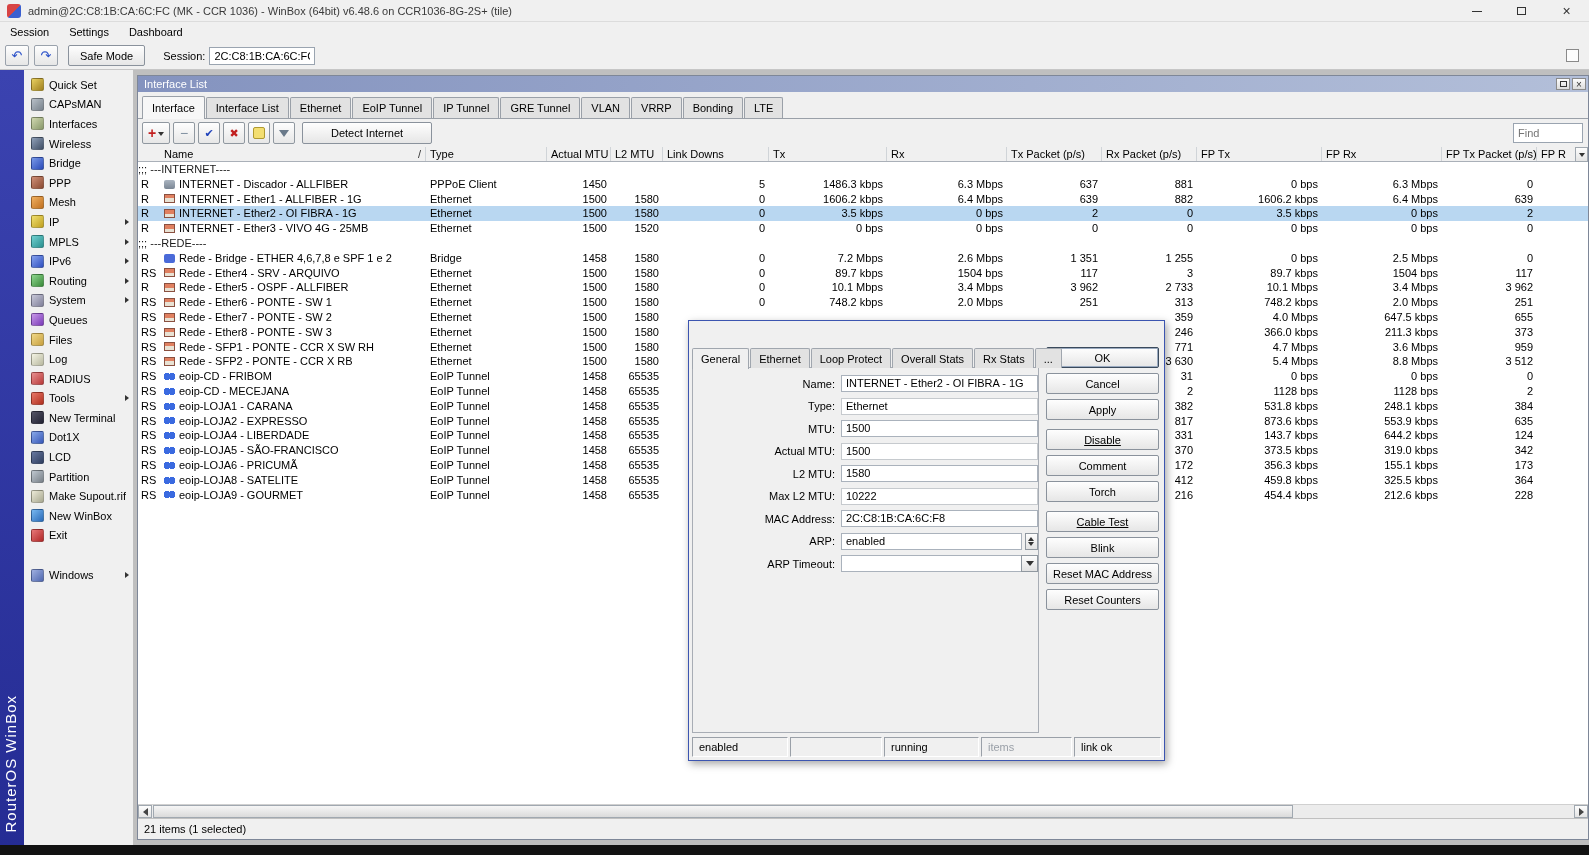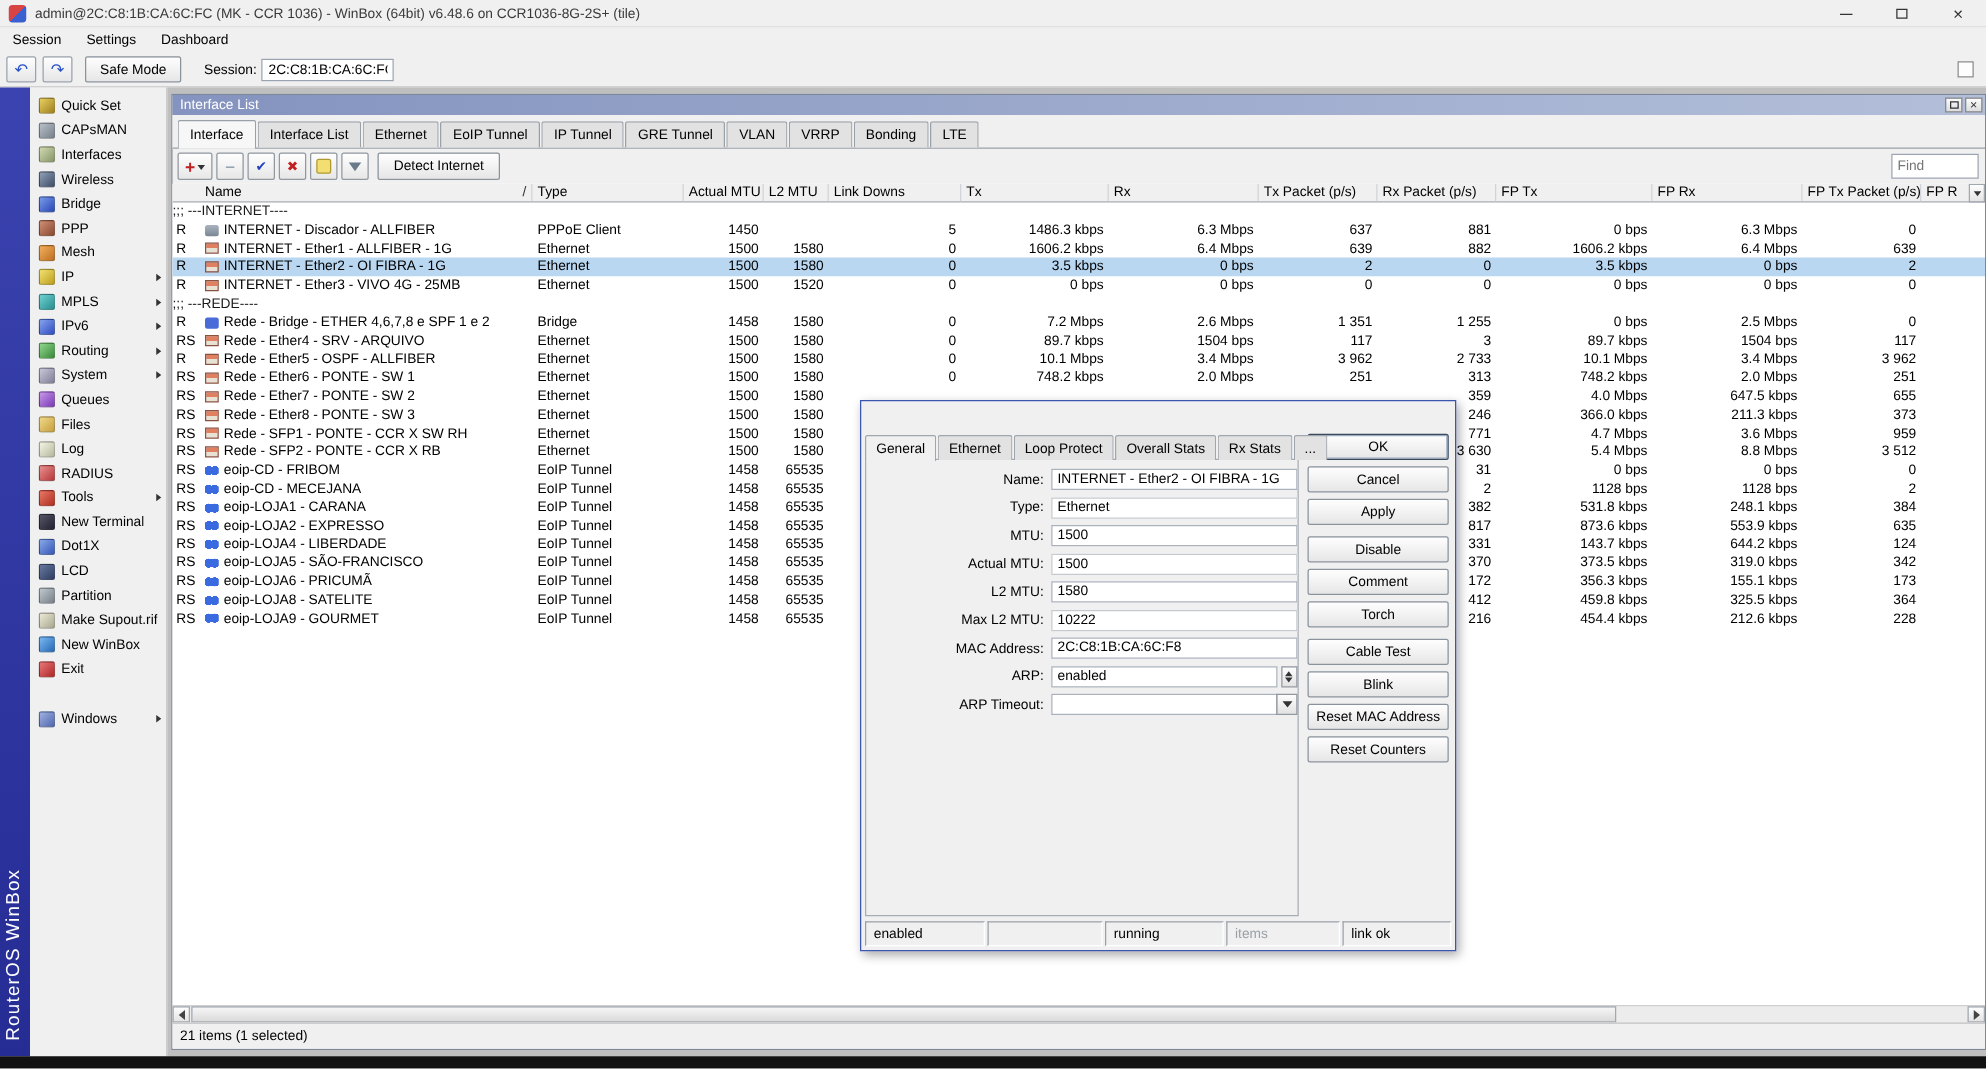--- a/index.html
+++ b/index.html
@@ -78,21 +78,21 @@
 .iconrow{display:flex;gap:3px;align-items:center;}
 .tbtn{height:22px;min-width:22px;background:linear-gradient(#fefefe,#e7e7e7);border:1px solid #9098a0;border-radius:2px;font-size:11px;display:flex;align-items:center;justify-content:center;padding:0 2px;}
 .tb-add{min-width:28px;}
 .tb-add .plus{color:#c22020;font-weight:bold;font-size:14px;line-height:1;}
 .tb-add .caret{width:0;height:0;border:3px solid transparent;border-top:4px solid #333;margin-left:2px;margin-top:4px;display:block;}
 .tb-remove{color:#8090a0;font-size:14px;}
 .tb-enable{color:#2244bb;}
 .tb-disable{color:#c22020;}
 .note{width:12px;height:12px;background:#f3de71;border:1px solid #b09a30;border-radius:2px;display:block;}
 .funnel{width:0;height:0;border-left:5px solid transparent;border-right:5px solid transparent;border-top:7px solid #6a7a8a;display:block;}
-.detect{height:22px;padding:0 12px;margin-left:4px;}
+.detect{height:22px;padding:0 28px;margin-left:4px;}
 .findbox{position:absolute;right:5px;top:4px;width:70px;height:20px;background:#fff;border:1px solid #9aa4b0;padding:2px 4px;font:11px "Liberation Sans",sans-serif;}
 
 
 .tablewrap{position:absolute;left:0;right:0;top:71px;bottom:35px;background:#fff;overflow:hidden;}
 .trow{display:grid;grid-template-columns:22px 266px 121px 64px 52px 106px 118px 120px 95px 95px 125px 120px 95px minmax(0,1fr);height:14.8px;line-height:14.6px;}
 .thead{height:15px;background:#f0f0f0;border-bottom:1px solid #aab0b8;}
 .hcell{padding:0 4px;border-right:1px solid #d0d4d8;display:flex;justify-content:space-between;overflow:hidden;white-space:nowrap;cursor:default;gap:34px;}
 .hcell.c0{border-right:none;}
 .sort{color:#333;margin-left:2px;}
 .tcell{padding:0 4px;overflow:hidden;white-space:nowrap;}
@@ -131,21 +131,21 @@
 .inp.readonly{border-color:#c6cace;}
 .inp.updown{width:188px;}
 .inp.dropdown{width:181px;}
 .udbtn{width:14px;height:17px;margin-left:3px;background:linear-gradient(#fdfdfd,#e2e2e2);border:1px solid #9098a0;display:flex;flex-direction:column;align-items:center;justify-content:center;gap:1px;}
 .udbtn .u{width:0;height:0;border-left:3px solid transparent;border-right:3px solid transparent;border-bottom:4px solid #333;display:block;}
 .udbtn .d{width:0;height:0;border-left:3px solid transparent;border-right:3px solid transparent;border-top:4px solid #333;display:block;}
 .ddbtn{width:17px;height:17px;margin-left:-1px;background:linear-gradient(#fdfdfd,#e2e2e2);border:1px solid #9098a0;display:flex;align-items:center;justify-content:center;}
 .ddbtn .d{width:0;height:0;border-left:4px solid transparent;border-right:4px solid transparent;border-top:5px solid #333;display:block;}
 .dbuttons{position:absolute;left:357px;top:26px;width:113px;display:flex;flex-direction:column;}
 .dbtn{height:21px;margin-bottom:5px;background:linear-gradient(#fefefe,#e6e6e6);border:1px solid #8a929c;border-radius:2px;font:11px "Liberation Sans",sans-serif;}
-.dbtn.gap{margin-top:4px;}
+.dbtn.gap{margin-top:4px;text-decoration:underline;}
 .dbtn.def{border:1px solid #3a4a5c;box-shadow:inset 0 0 0 1px #9aaac0;}
 .dstatusbar{position:absolute;left:3px;right:3px;bottom:3px;height:20px;display:flex;gap:2px;}
 .dstat{height:20px;border:1px solid;border-color:#9aa0a8 #fff #fff #9aa0a8;padding:3px 6px;background:#f0f0f0;white-space:nowrap;overflow:hidden;}
 .dstat.s0{width:96px;}.dstat.s1{width:92px;}.dstat.s2{width:95px;}.dstat.s3{width:91px;}.dstat.s4{flex:1;}
 .dstat.dim{color:#9aa0a8;}
 
 .bottombar{position:absolute;left:0;top:845px;width:100%;height:10px;background:#121212;}
 </style>
 </head>
 <body>

